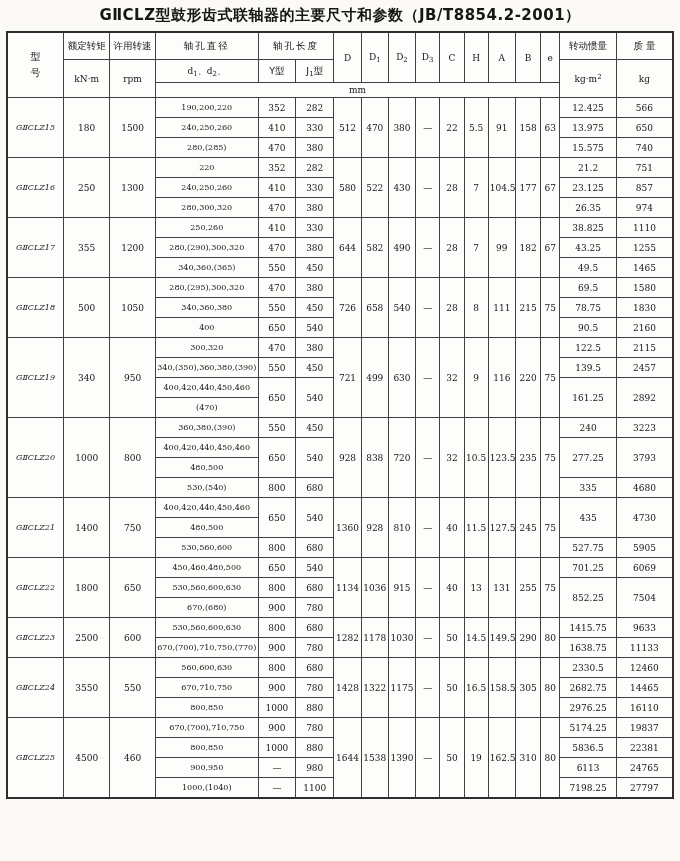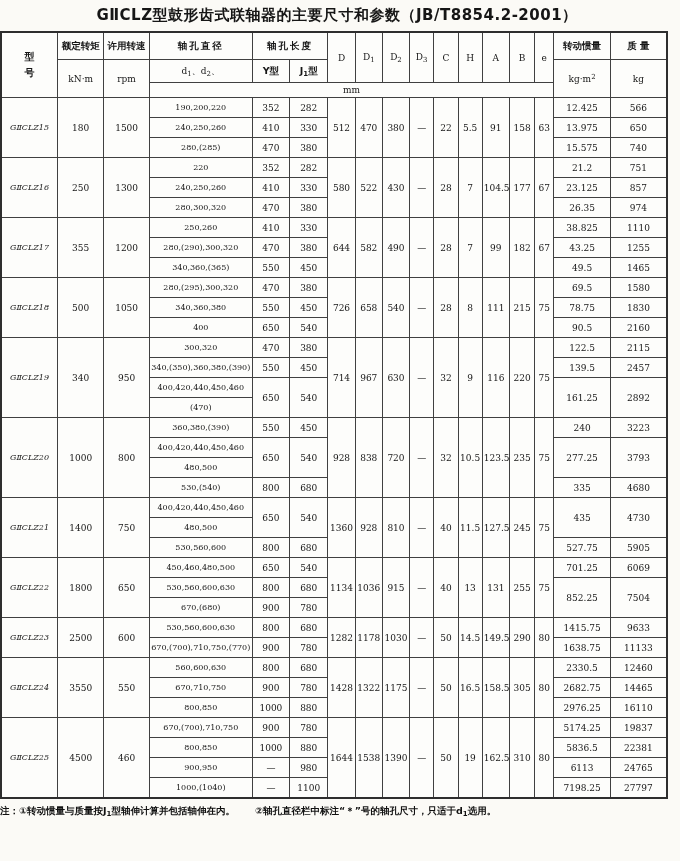--- a/index.html
+++ b/index.html
@@ -2,36 +2,36 @@
 <html><head>
 <meta charset="utf-8">
 <style>
   html,body{margin:0;padding:0;}
   body{
     width:680px;height:861px;
     background:#fbfaf6;color:#161616;
     font-family:"DejaVu Serif","Liberation Serif",serif;
     -webkit-font-smoothing:antialiased;
   }
-  .page{padding:4px 6px 0 0;}
+  .page{padding:4px 6px 0 6px;}
   .title{
     text-align:center;font-weight:bold;font-size:15px;letter-spacing:.5px;
     margin:2px 0 6px 0;font-family:"DejaVu Sans","Liberation Sans",sans-serif;
   }
   table{
     width:668px;border-collapse:collapse;table-layout:fixed;
     border:2px solid #2e2e2e;background:#fdfdfb;
   }
   th,td{
     border:1px solid #404040;text-align:center;vertical-align:middle;
     padding:0 1px;overflow:hidden;white-space:nowrap;
   }
   thead th{
     font-family:"DejaVu Sans","Liberation Sans",sans-serif;
-    font-weight:bold;font-size:9.5px;
+    font-weight:normal;font-size:9.5px;
   }
   tr.r1 th{height:26px;}
   tr.r2 th{height:22px;}
   tr.r3 th{height:14px;border-radius:7px;}
   th.sp{letter-spacing:2px;}
   th.unit,th.serif{
     font-family:"DejaVu Serif","Liberation Serif",serif;
     font-weight:normal;font-size:9px;letter-spacing:0;
   }
   .vert{width:13px;margin:0 auto;line-height:1.6;white-space:normal;word-break:break-all;font-size:10px;}
@@ -242,22 +242,22 @@
           <td>90.5</td>
           <td>2160</td>
         </tr>
         <tr>
           <td rowspan="4" class="model">GⅡCLZ19</td>
           <td rowspan="4">340</td>
           <td rowspan="4">950</td>
           <td class="bore">300,320</td>
           <td>470</td>
           <td>380</td>
-          <td rowspan="4">714</td>
-          <td rowspan="4">967</td>
+          <td rowspan="4">721</td>
+          <td rowspan="4">499</td>
           <td rowspan="4">630</td>
           <td rowspan="4">—</td>
           <td rowspan="4">32</td>
           <td rowspan="4">9</td>
           <td rowspan="4">116</td>
           <td rowspan="4">220</td>
           <td rowspan="4">75</td>
           <td>122.5</td>
           <td>2115</td>
         </tr>
@@ -470,18 +470,15 @@
           <td class="bore">1000,(1040)</td>
           <td>—</td>
           <td>1100</td>
           <td>7198.25</td>
           <td>27797</td>
         </tr>
       </tbody>
   </table>
 
   <div class="notes">
-    <div class="note-line">
-      <span>注：</span><span>①转动惯量与质量按J<sub>1</sub>型轴伸计算并包括轴伸在内。</span><span class="gap"></span><span>②轴孔直径栏中标注“＊”号的轴孔尺寸，只适于d<sub>1</sub>选用。</span>
-    </div>
   </div>
 
 </div>
 
 </body></html>

